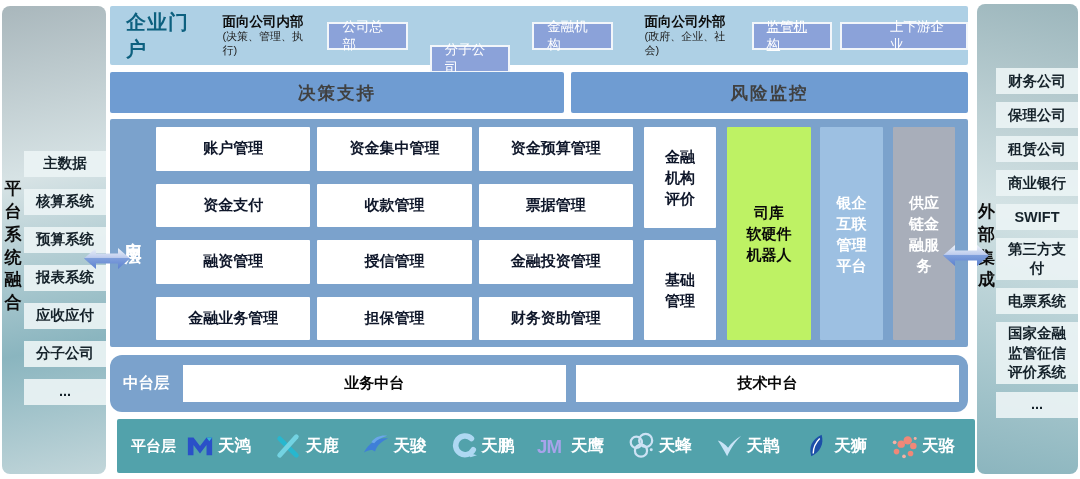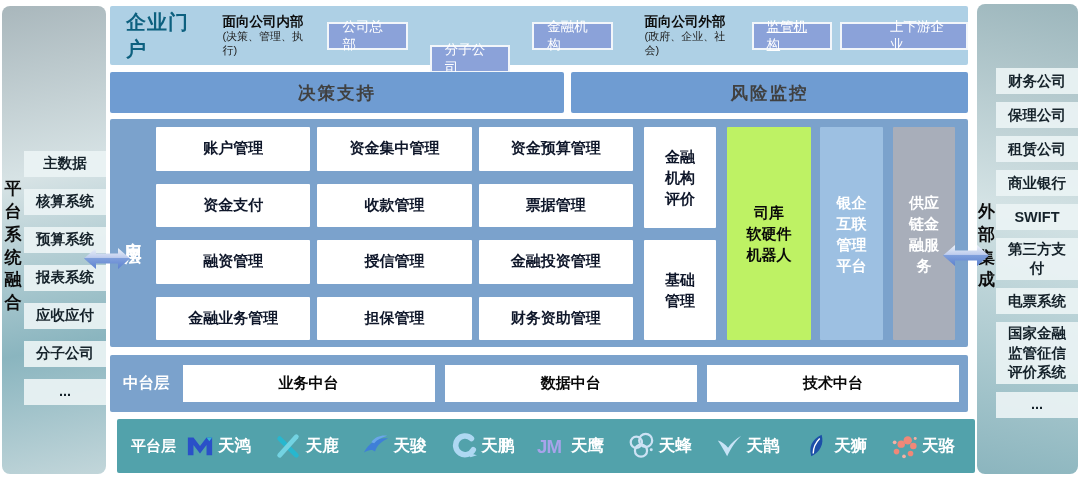--- a/index.html
+++ b/index.html
@@ -54,21 +54,21 @@
     font-size:15px; font-weight:bold; color:#0f172a; border-radius:1px; }
   .vcol { display:flex; flex-direction:column; gap:12px; }
   .c4 { width:72px; margin-left:11px; } .c4 .card { flex:1; }
   .vbox { display:flex; align-items:center; justify-content:center; text-align:center;
     font-size:15px; font-weight:bold; line-height:1.4; white-space:pre-line; border-radius:1px; }
   .c5 { width:84px; margin-left:11px; background:#bef264; color:#090909; }
   .c6 { width:63px; margin-left:9px;  background:#9dc0e2; color:#fff; }
   .c7 { width:62px; margin-left:10px; background:#a8aeba; color:#fff; }
 
   
-  .mid { top:355px; height:57px; background:#7ba2cc; border-radius:2px;
+  .mid { top:355px; height:57px; background:#7ba2cc; border-radius:12px;
     display:flex; align-items:center; padding:0 9px 0 13px; gap:10px; }
   .mid-label { color:#fff; font-size:15.5px; font-weight:bold; flex:0 0 auto; margin-right:3px; }
   .mid-card { flex:1; height:37px; background:#fff; display:flex; align-items:center; justify-content:center;
     font-size:15px; font-weight:bold; color:#090909; }
 
   
   .plat { top:419px; height:54px; background:#52a2ab; border-radius:2px;
     display:flex; align-items:center; padding:0 20px 0 14px;margin-left:7px; }
   .plat-label { color:#fff; font-size:15px; font-weight:bold; margin-right:10px; }
   .plat-items { flex:1; display:flex; justify-content:space-between; align-items:center; }
@@ -172,21 +172,20 @@
 平台</div>
     <div class="vbox c7">供应
 链金
 融服
 务</div>
   </div>
 
   <div class="main mid">
     <div class="mid-label">中台层</div>
     <div class="mid-card">业务中台</div>
-    <div class="mid-card">数据中台</div>
     <div class="mid-card">技术中台</div>
   </div>
 
   <div class="main plat">
     <div class="plat-label">平台层</div>
     <div class="plat-items">
       <div class="plat-item">
         <span>
             <svg width="28" height="28" viewBox="0 0 30 30">
           <polygon points="2,25 2,6 8,6 15,15 22,6 28,6 28,25 22,25 22,14 15,23 8,14 8,25" fill="#2a50c8"></polygon>

